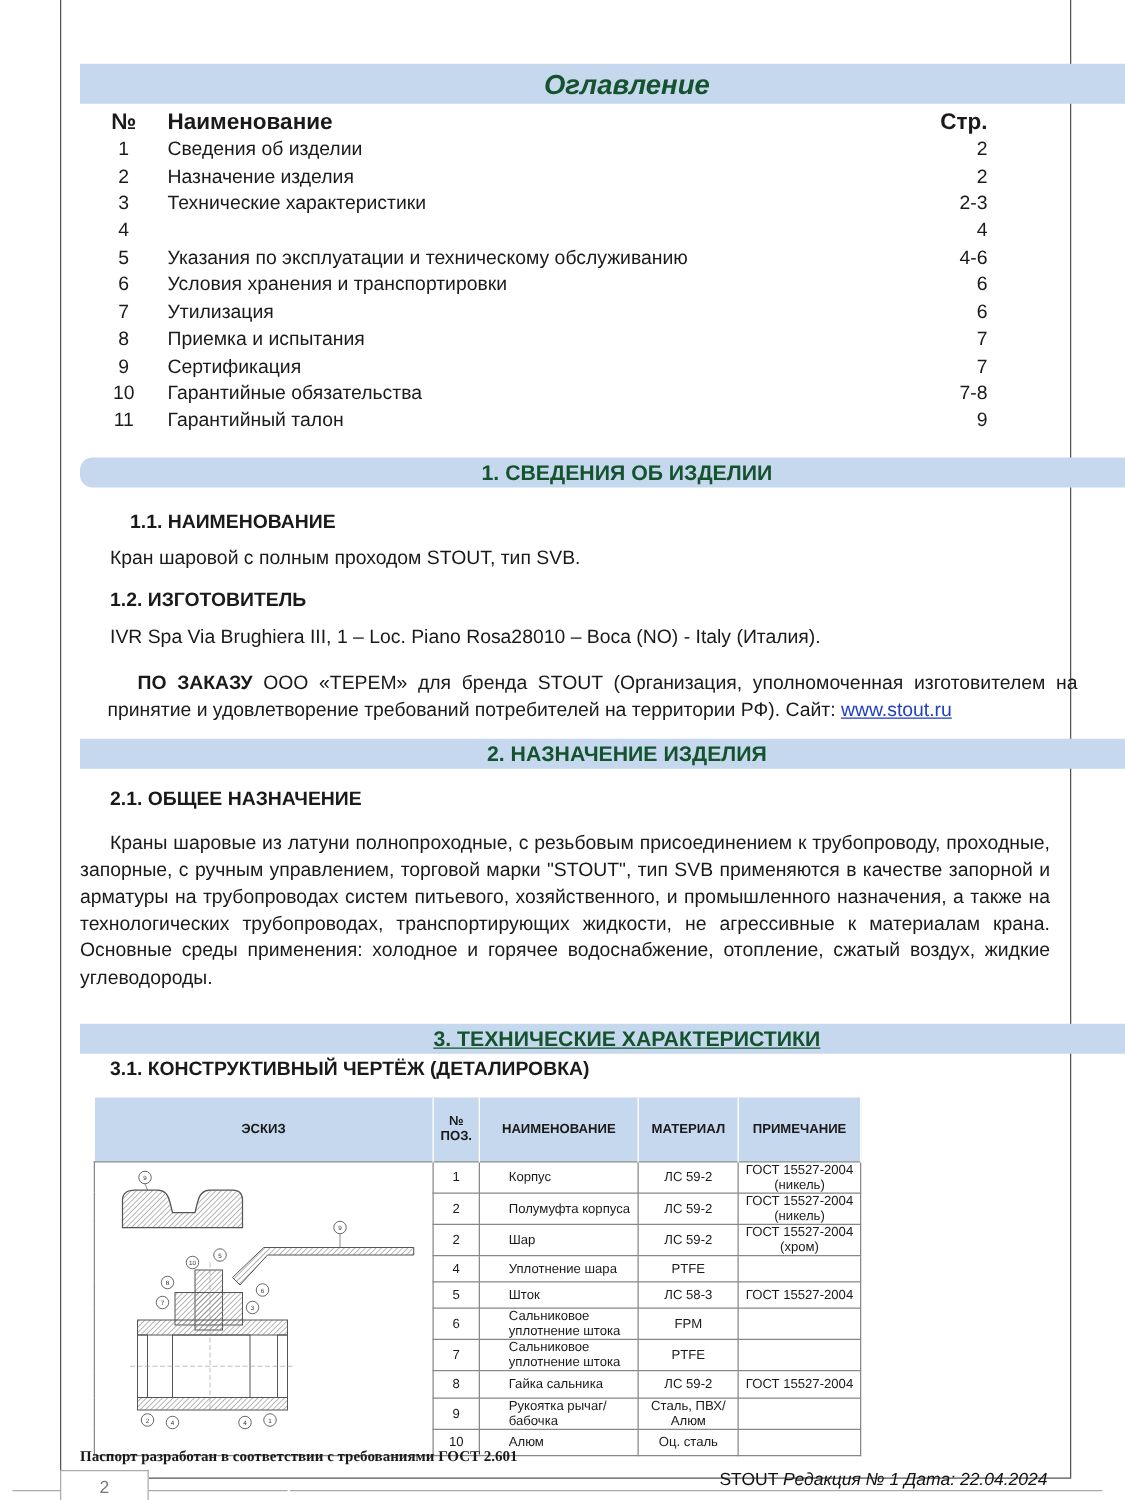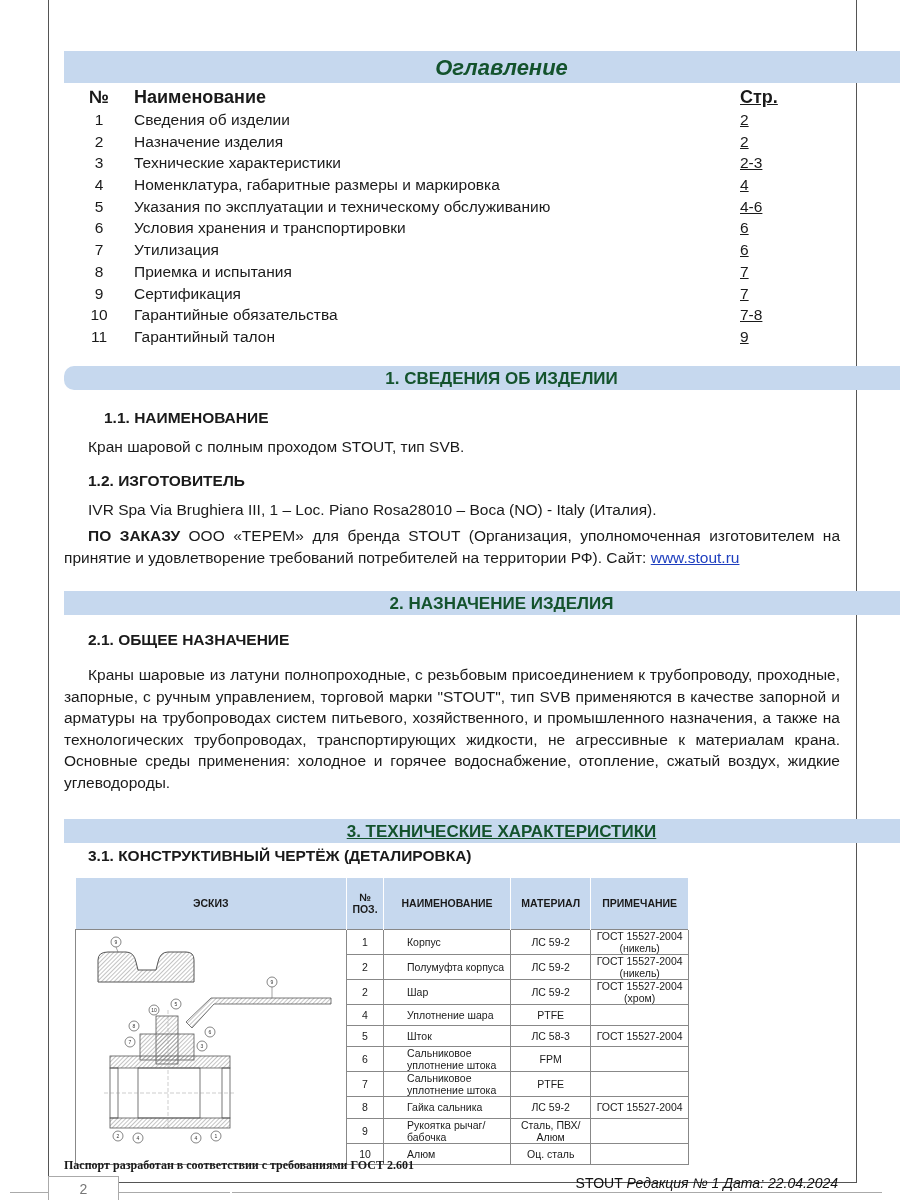--- a/index.html
+++ b/index.html
@@ -14,21 +14,21 @@
     position: absolute; left: 64px; width: 875px; background: #c6d8ee;
     text-align: center; font-weight: bold; color: #14532d;
   }
   .toc-title { top: 51px; height: 32px; font-size: 22px; line-height: 34px; font-style: italic; }
   .sec-band { height: 24px; font-size: 17px; line-height: 25px; }
 
   .toc { position: absolute; left: 84px; top: 85px; width: 720px; font-size: 15.5px; }
   .toc-row { position: relative; height: 21.7px; line-height: 21.7px; }
   .toc-row .num { position: absolute; left: 0; width: 30px; text-align: center; }
   .toc-row .name { position: absolute; left: 50px; }
-  .toc-row .pg { position: absolute; right: 4px; width: 60px; text-align: left; text-decoration: underline; }
+  .toc-row .pg { position: absolute; right: 14px; width: 60px; text-align: right; }
   .toc-row.head { font-size: 18px; font-weight: bold; height: 24px; line-height: 24px; }
 
   .text { position: absolute; font-size: 15.5px; line-height: 21.6px; }
   .subhead { position: absolute; left: 88px; font-size: 15.5px; font-weight: bold; }
   .para { left: 64px; width: 776px; text-align: justify; text-indent: 24px; }
   a.link { color: #1f3fbf; text-decoration: underline; }
 
   table.spec {
     position: absolute; left: 75px; top: 878px; width: 614px;
     border-collapse: collapse; font-size: 10.5px;
@@ -82,21 +82,20 @@
       <span class="name">Назначение изделия</span>
       <span class="pg">2</span>
     </div>
   <div class="toc-row">
       <span class="num">3</span>
       <span class="name">Технические характеристики</span>
       <span class="pg">2-3</span>
     </div>
   <div class="toc-row">
       <span class="num">4</span>
-      <span class="name">Номенклатура, габаритные размеры и маркировка</span>
       <span class="pg">4</span>
     </div>
   <div class="toc-row">
       <span class="num">5</span>
       <span class="name">Указания по эксплуатации и техническому обслуживанию</span>
       <span class="pg">4-6</span>
     </div>
   <div class="toc-row">
       <span class="num">6</span>
       <span class="name">Условия хранения и транспортировки</span>
@@ -127,21 +126,21 @@
       <span class="name">Гарантийный талон</span>
       <span class="pg">9</span>
     </div>
 </div>
 
 <div class="band sec-band" style="top:366px;border-radius:10px;">1. СВЕДЕНИЯ ОБ ИЗДЕЛИИ</div>
 <div class="subhead" style="top:409px;margin-left:16px;">1.1. НАИМЕНОВАНИЕ</div>
 <div class="text" style="left:88px; top:436px;">Кран шаровой с полным проходом STOUT, тип SVB.</div>
 <div class="subhead" style="top:472px;">1.2. ИЗГОТОВИТЕЛЬ</div>
 <div class="text" style="left:88px; top:499px;">IVR Spa Via Brughiera III, 1 – Loc. Piano Rosa28010 – Boca (NO) - Italy (Италия).</div>
-<div class="text para" style="top:525px;"><b>ПО ЗАКАЗУ</b><span> ООО «ТЕРЕМ» для бренда STOUT (Организация, уполномоченная изготовителем на принятие и удовлетворение требований потребителей на территории РФ).  Сайт: </span><a class="link">www.stout.ru</a></div>
+<div class="text para" style="top:536px;margin-left:22px;"><b>ПО ЗАКАЗУ</b><span> ООО «ТЕРЕМ» для бренда STOUT (Организация, уполномоченная изготовителем на принятие и удовлетворение требований потребителей на территории РФ).  Сайт: </span><a class="link">www.stout.ru</a></div>
 
 <div class="band sec-band" style="top:591px;">2. НАЗНАЧЕНИЕ ИЗДЕЛИЯ</div>
 <div class="subhead" style="top:631px;">2.1. ОБЩЕЕ НАЗНАЧЕНИЕ</div>
 <div class="text para" style="top:664px;">Краны шаровые из латуни полнопроходные, с резьбовым присоединением к трубопроводу, проходные, запорные, с ручным управлением, торговой марки "STOUT", тип SVB применяются в качестве запорной и арматуры на трубопроводах систем питьевого, хозяйственного, и промышленного назначения, а также на технологических трубопроводах, транспортирующих жидкости, не агрессивные к материалам крана. Основные среды применения: холодное и горячее водоснабжение, отопление, сжатый воздух, жидкие углеводороды.</div>
 
 <div class="band sec-band" style="top:819px;text-decoration:underline;">3. ТЕХНИЧЕСКИЕ ХАРАКТЕРИСТИКИ</div>
 <div class="subhead" style="top:847px;">3.1. КОНСТРУКТИВНЫЙ ЧЕРТЁЖ (ДЕТАЛИРОВКА)</div>
 
 <table class="spec">
   <colgroup>

